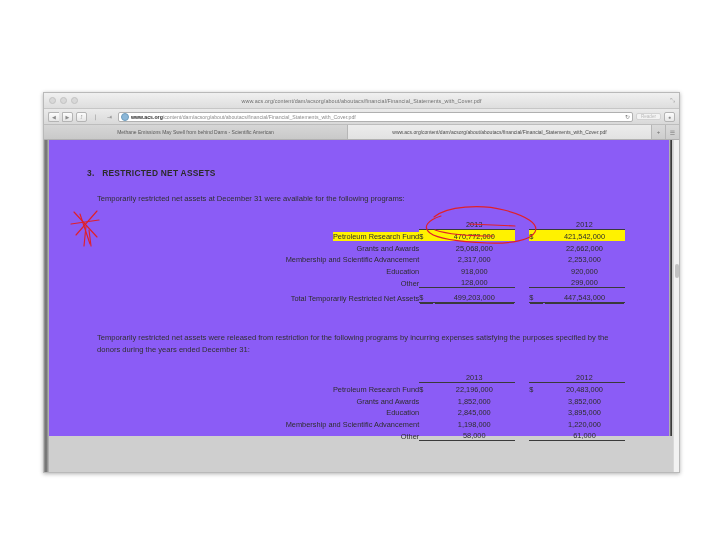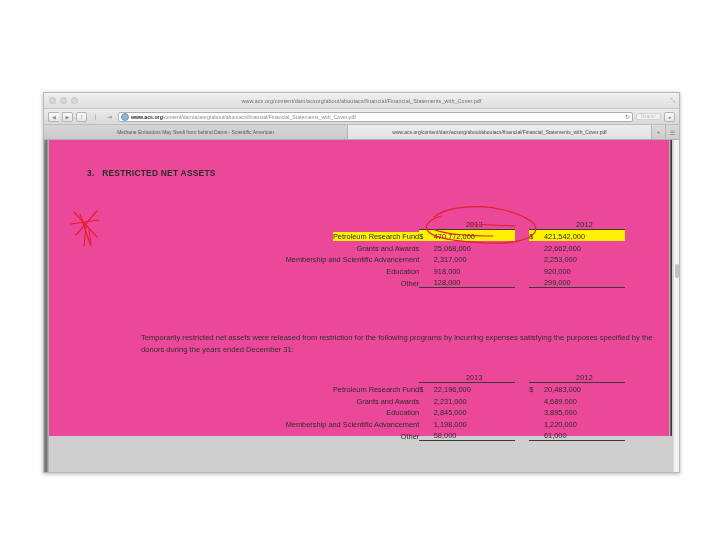--- a/index.html
+++ b/index.html
@@ -205,21 +205,21 @@
     left: 0; top: 0; bottom: 0;
     width: 5px;
     background: linear-gradient(90deg,#9a9a9a,#6b6b6b 40%,#bdbdbd);
   }
   .pdf-page {
     position: absolute;
     left: 5px;
     top: 0;
     width: 623px;
     height: 296px;
-    background: #ec4899;
+    background: #8b5cf6;
   }
   .pdf-page-edge {
     position: absolute;
     right: 0; top: 0; bottom: 0;
     width: 3px;
     background: linear-gradient(90deg,#d8d8d8,#4a4a4a 60%,#2e2e2e);
   }
   .scrollbar {
     position: absolute;
     right: 0; top: 0; bottom: 0;
@@ -258,42 +258,42 @@
   }
 
   .para {
     position: absolute;
     left: 48px;
     font-size: 7.6px;
     line-height: 11.5px;
     color: #303030;
   }
   .para-1 { top: 53px; width: 530px; }
-  .para-2 { top: 192px; width: 520px; margin-left: 44px; }
+  .para-2 { top: 192px; width: 520px; }
 
   
   .fin-table {
     position: absolute;
     left: 48px;
     width: 528px;
     font-size: 7.4px;
     color: #2d2d2d;
     border-collapse: collapse;
   }
   .table-1 { top: 78px; }
   .table-2 { top: 231px; }
 
   .fin-table td, .fin-table th {
     padding: 0;
     vertical-align: bottom;
     font-weight: normal;
   }
   .col-label { width: 310px; text-align: right; }
   .col-dollar { width: 14px; text-align: left; }
-  .col-num { width: 78px; text-align: left; }
+  .col-num { width: 78px; text-align: center; }
   .col-gap { width: 14px; }
 
   .yr-head {
     font-size: 7.2px;
     font-weight: bold;
     text-align: center;
     letter-spacing: 0.2px;
     padding-bottom: 0.5px;
   }
   .yr-underline { border-bottom: 1px solid #3a3a3a; }
@@ -371,20 +371,21 @@
       <div class="pdf-page">
 
         <div class="doc">
 
           <div class="sec-title">
             <span>3.</span>
             &nbsp;
             <span>RESTRICTED NET ASSETS</span>
           </div>
 
+          <div class="para para-1">Temporarily restricted net assets at December 31 were available for the following programs:</div>
 
           <table class="fin-table table-1">
             <tbody>
                 <tr class="row-h">
               <td class="col-label"></td>
               <td class="col-dollar yr-underline"></td>
               <td class="col-num yr-head yr-underline">2013</td>
               <td class="col-gap"></td>
               <td class="col-dollar yr-underline"></td>
               <td class="col-num yr-head yr-underline">2012</td>
@@ -437,20 +438,28 @@
 
             <tr class="spacer-row">
               <td></td>
               <td class="col-dollar rule-top"></td>
               <td class="col-num rule-top"></td>
               <td class="col-gap"></td>
               <td class="col-dollar rule-top"></td>
               <td class="col-num rule-top"></td>
             </tr>
 
+            <tr class="row-h">
+              <td class="col-label indent-total">Total Temporarily Restricted Net Assets</td>
+              <td class="col-dollar rule-dbl">$</td>
+              <td class="col-num rule-dbl">499,203,000</td>
+              <td class="col-gap"></td>
+              <td class="col-dollar rule-dbl">$</td>
+              <td class="col-num rule-dbl">447,543,000</td>
+            </tr>
           </tbody>
             </table>
 
           <div class="para para-2">Temporarily restricted net assets were released from restriction for the following programs by incurring expenses satisfying the purposes specified by the donors during the years ended December 31:</div>
 
           <table class="fin-table table-2">
             <tbody>
                 <tr class="row-h">
               <td class="col-label"></td>
               <td class="col-dollar yr-underline"></td>
@@ -465,24 +474,24 @@
               <td class="col-dollar">$</td>
               <td class="col-num">22,196,000</td>
               <td class="col-gap"></td>
               <td class="col-dollar">$</td>
               <td class="col-num">20,483,000</td>
             </tr>
 
             <tr class="row-h">
               <td class="col-label">Grants and Awards</td>
               <td class="col-dollar"></td>
-              <td class="col-num">2,231,000</td>
-              <td class="col-gap"></td>
-              <td class="col-dollar"></td>
-              <td class="col-num">4,689,000</td>
+              <td class="col-num">1,852,000</td>
+              <td class="col-gap"></td>
+              <td class="col-dollar"></td>
+              <td class="col-num">3,852,000</td>
             </tr>
 
             <tr class="row-h">
               <td class="col-label">Education</td>
               <td class="col-dollar"></td>
               <td class="col-num">2,845,000</td>
               <td class="col-gap"></td>
               <td class="col-dollar"></td>
               <td class="col-num">3,895,000</td>
             </tr>

